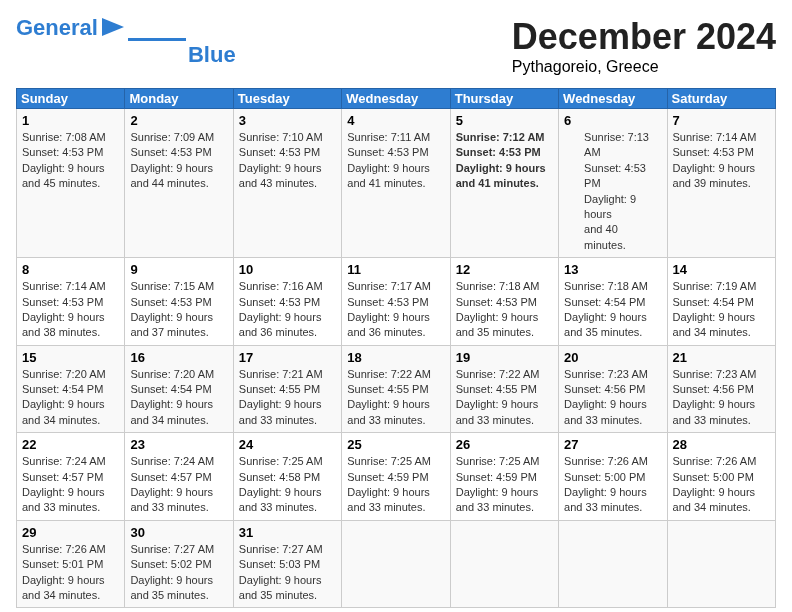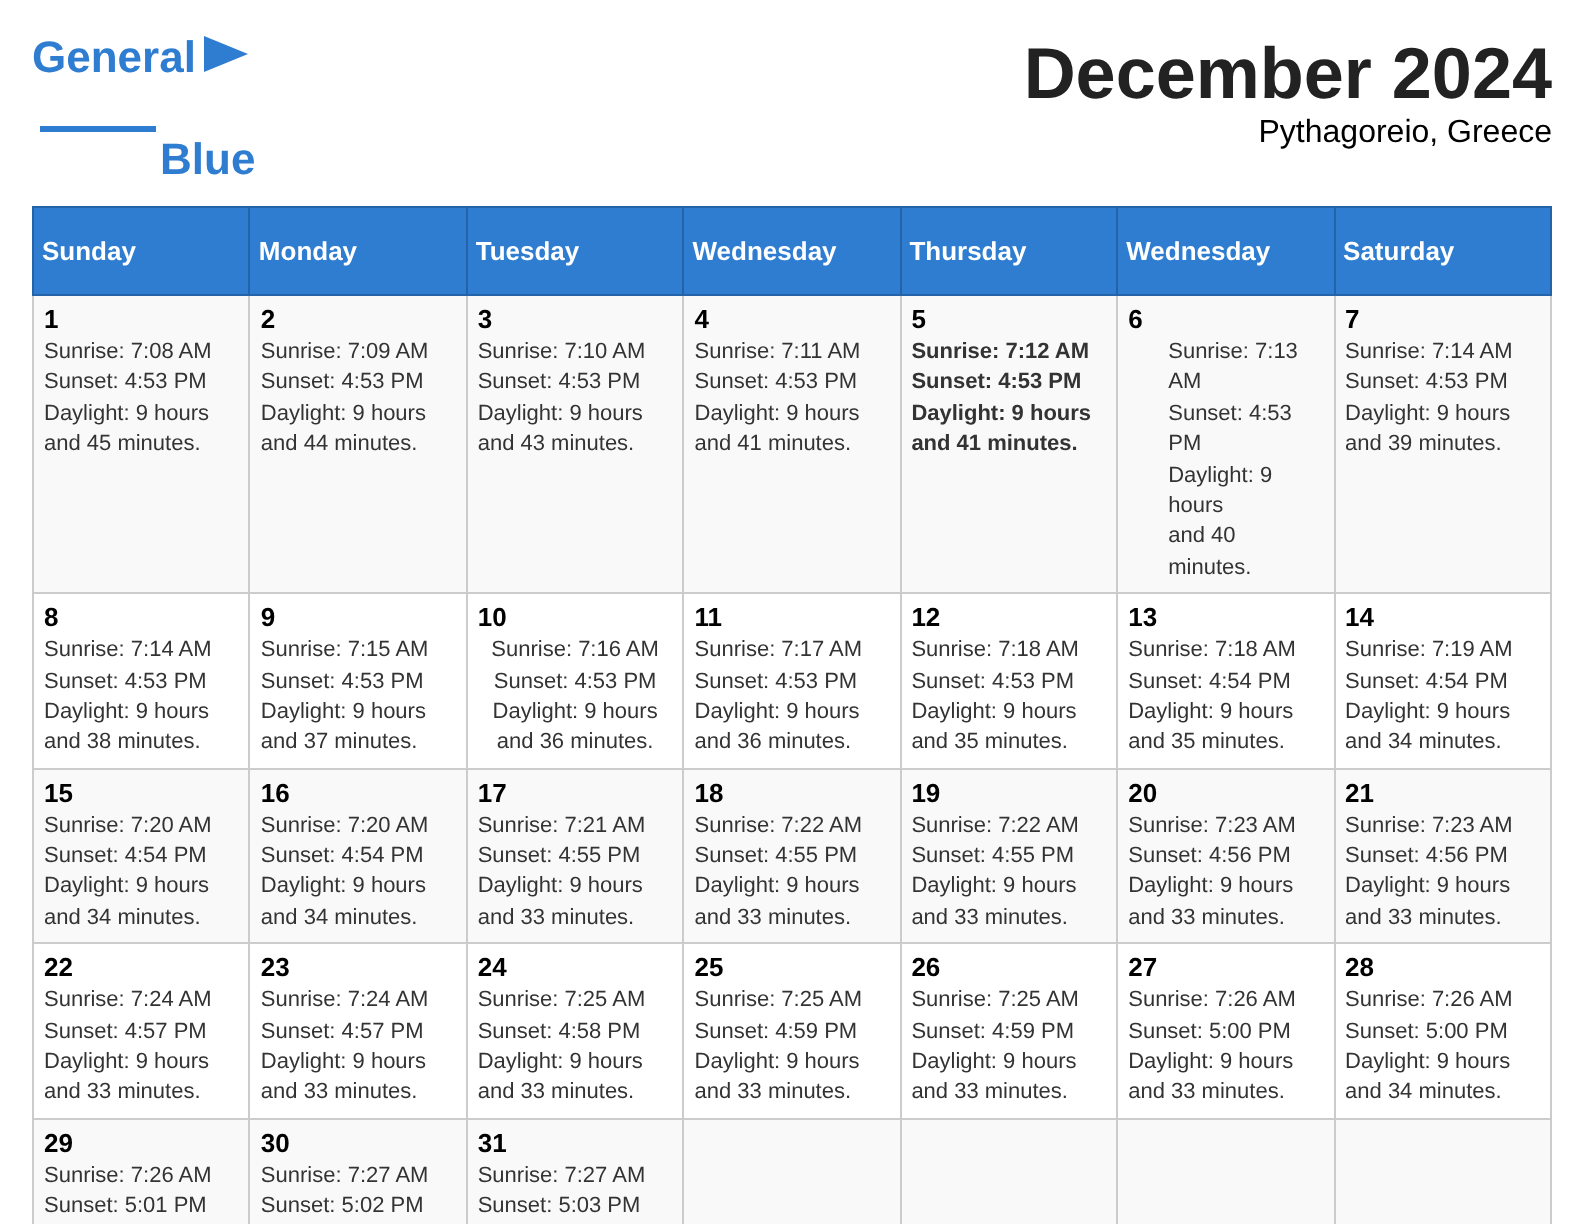--- a/index.html
+++ b/index.html
@@ -11,53 +11,52 @@
       padding: 16px;
     }
     .header-area {
       display: flex;
       justify-content: space-between;
       align-items: flex-start;
       margin-bottom: 12px;
     }
     .logo {
       display: flex;
-      flex-direction: column;
       align-items: flex-start;
     }
     .logo-text {
       font-size: 22px;
       font-weight: bold;
       color: #1a1a2e;
       line-height: 1;
     }
     .logo-text span {
       color: #2e7dd1;
     }
     .title-area {
-      text-align: right;
+      text-align: left;
     }
     .month-title {
       font-size: 36px;
       font-weight: bold;
       color: #222;
     }
     .location {
       font-size: 16px;
       color: #000000;
     }
     table {
       width: 100%;
       border-collapse: collapse;
       font-size: 11px;
     }
     thead th {
       background: #2e7dd1;
       color: #fff;
-      padding: 14px 4px;
+      padding: 2px 4px;
       text-align: left;
       font-size: 13px;
       font-weight: bold;
       border: 1px solid #2563a8;
     }
     tbody td {
       border: 1px solid #ccc;
       vertical-align: top;
       padding: 4px 5px;
       min-height: 80px;
@@ -182,21 +181,21 @@
         </td>
         <td>
           <span class="day-num">9</span>
           <div class="day-info" style="white-space: pre-line;">Sunrise: 7:15 AM
 Sunset: 4:53 PM
 Daylight: 9 hours
 and 37 minutes.</div>
         </td>
         <td>
           <span class="day-num">10</span>
-          <div class="day-info" style="white-space: pre-line; text-align: center;">Sunrise: 7:16 AM
+          <div class="day-info" style="white-space: pre-line;">Sunrise: 7:16 AM
 Sunset: 4:53 PM
 Daylight: 9 hours
 and 36 minutes.</div>
         </td>
         <td>
           <span class="day-num">11</span>
           <div class="day-info" style="white-space: pre-line;">Sunrise: 7:17 AM
 Sunset: 4:53 PM
 Daylight: 9 hours
 and 36 minutes.</div>

